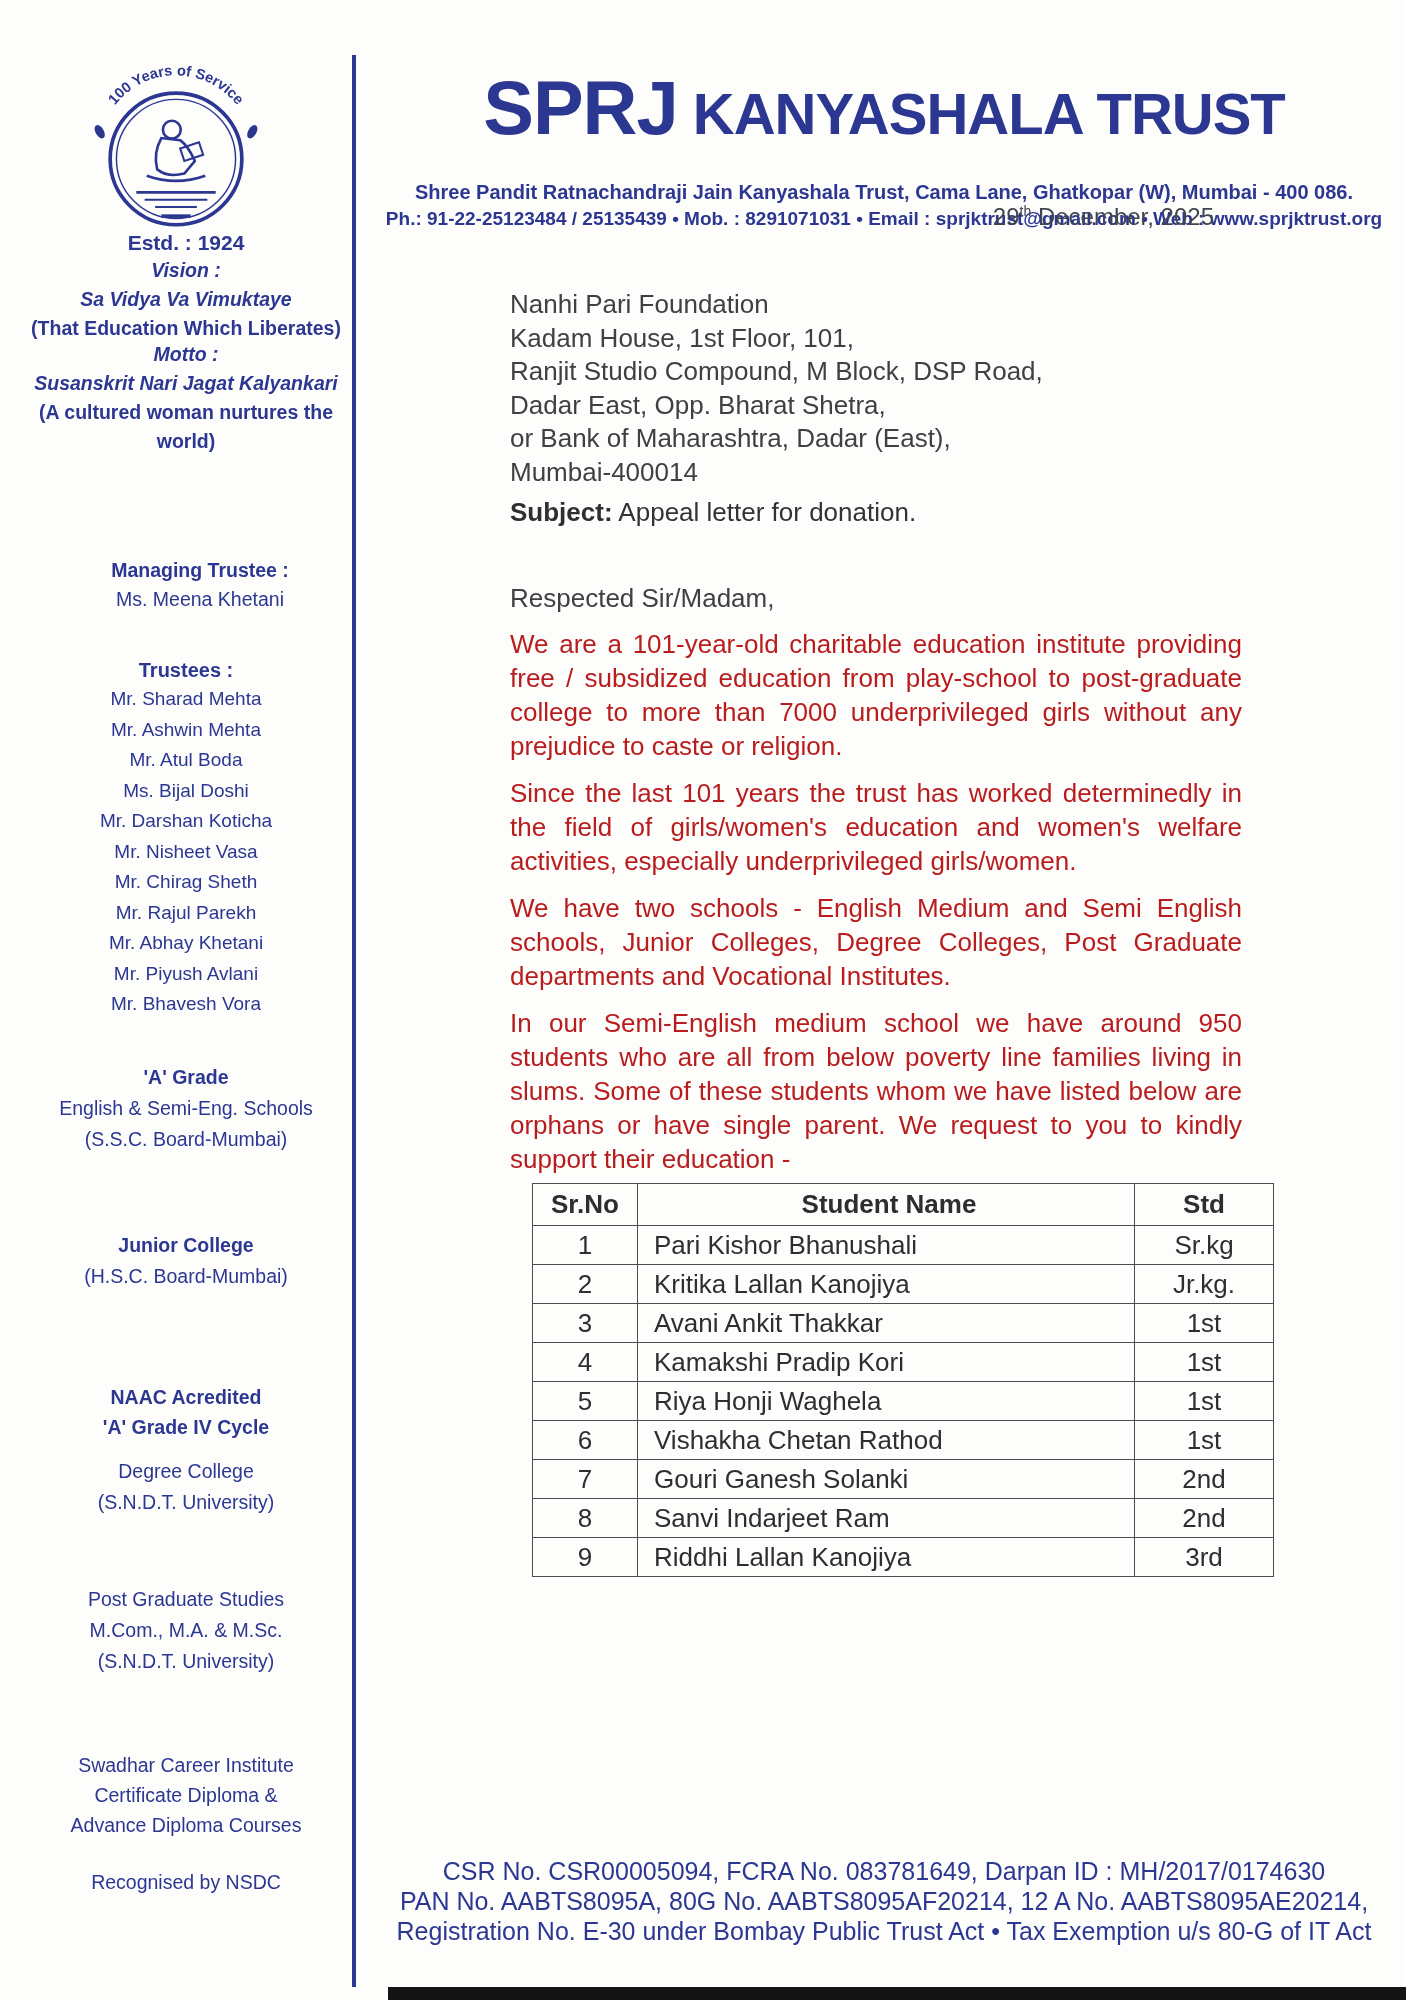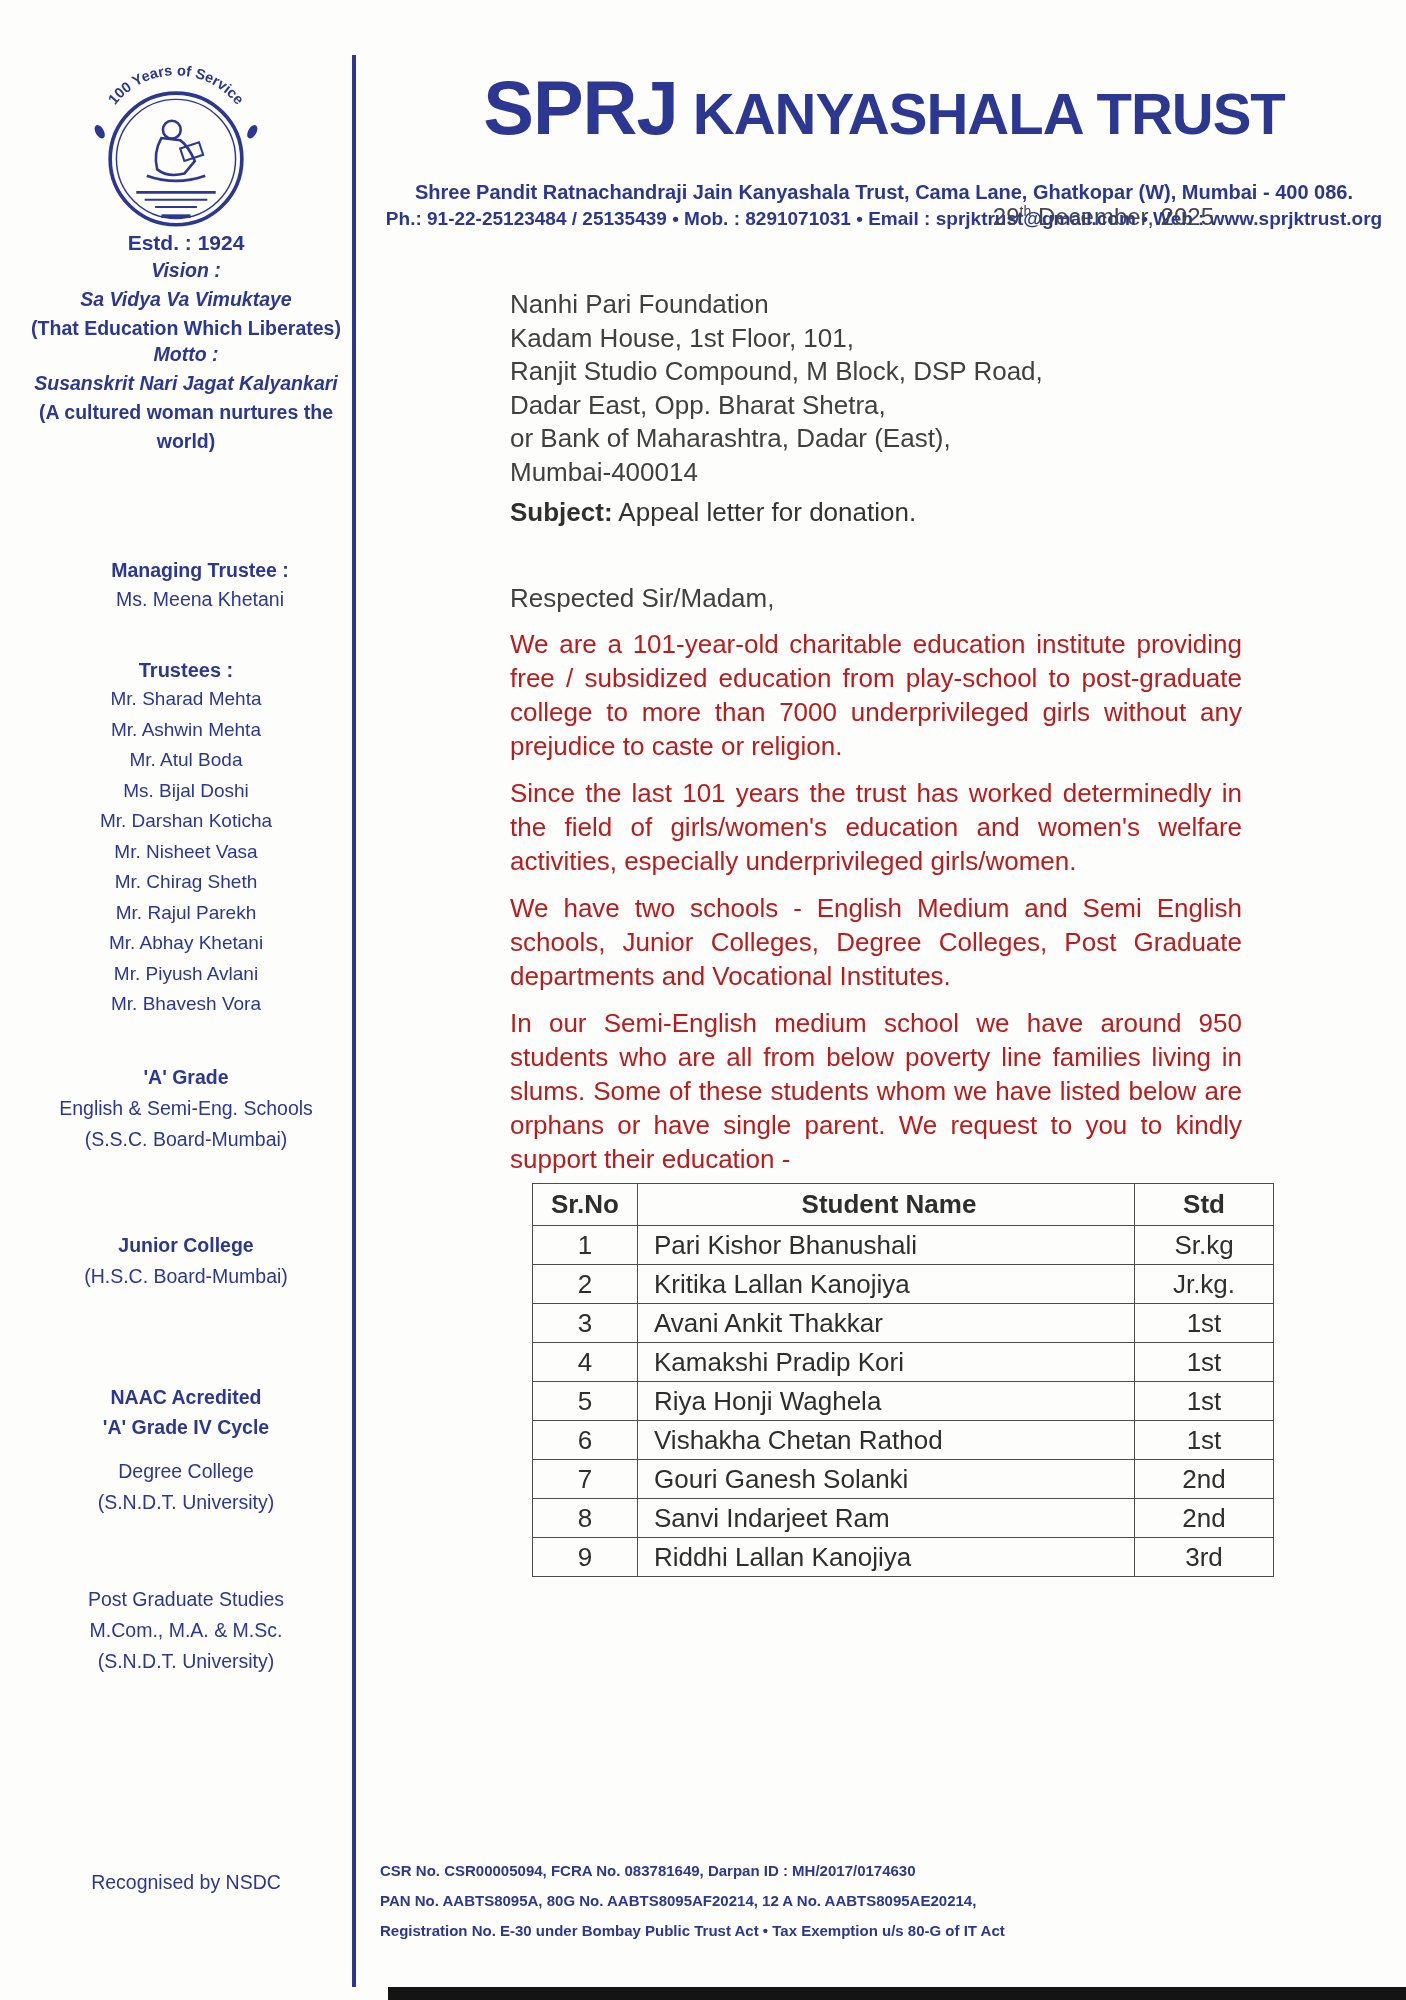--- a/index.html
+++ b/index.html
@@ -48,22 +48,22 @@
   .paras p{margin:0 0 13px 0;font-size:26px;line-height:34px;text-align:justify;color:#b91c1c;}
   
   .stu-table{position:absolute;left:532px;top:1183px;border-collapse:collapse;font-size:26px;color:#2e2e2e;}
   .stu-table th,.stu-table td{border:1.6px solid #4c4c4c;padding:0 10px;height:38px;}
   .stu-table th{font-weight:700;height:41px;}
   .col-sr{width:84px;text-align:center;}
   .col-name{width:470px;text-align:left;padding-left:16px !important;}
   .col-std{width:118px;text-align:center;}
   .stu-table th.col-name{text-align:center;}
   
-  .foot{position:absolute;left:380px;top:1856px;width:1008px;text-align:left;
-        color:#2c3792;font-weight:700;font-size:15px;line-height:30px;}
+  .foot{position:absolute;left:380px;top:1856px;width:1008px;text-align:center;
+        color:#2c3792;font-weight:400;font-size:25px;line-height:30px;}
   .bottom-bar{position:absolute;left:388px;right:0;bottom:0;height:13px;background:#141414;}
 </style>
 </head>
 <body>
 
 <div class="page">
 
   <aside class="sidebar">
 
     <div class="logo-wrap">
@@ -156,20 +156,25 @@
       <div>Degree College</div>
       <div>(S.N.D.T. University)</div>
     </div>
 
     <div class="sb sb-pg">
       <div>Post Graduate Studies</div>
       <div>M.Com., M.A. &amp; M.Sc.</div>
       <div>(S.N.D.T. University)</div>
     </div>
 
+    <div class="sb sb-swadhar">
+      <div>Swadhar Career Institute</div>
+      <div>Certificate Diploma &amp;</div>
+      <div>Advance Diploma Courses</div>
+    </div>
 
     <div class="sb sb-nsdc">Recognised by NSDC</div>
   </aside>
 
   <div class="vline"></div>
 
   <header class="main-header">
     <div class="title">
       <span class="t-main">SPRJ</span><span class="t-rest"> KANYASHALA TRUST</span>
     </div>

